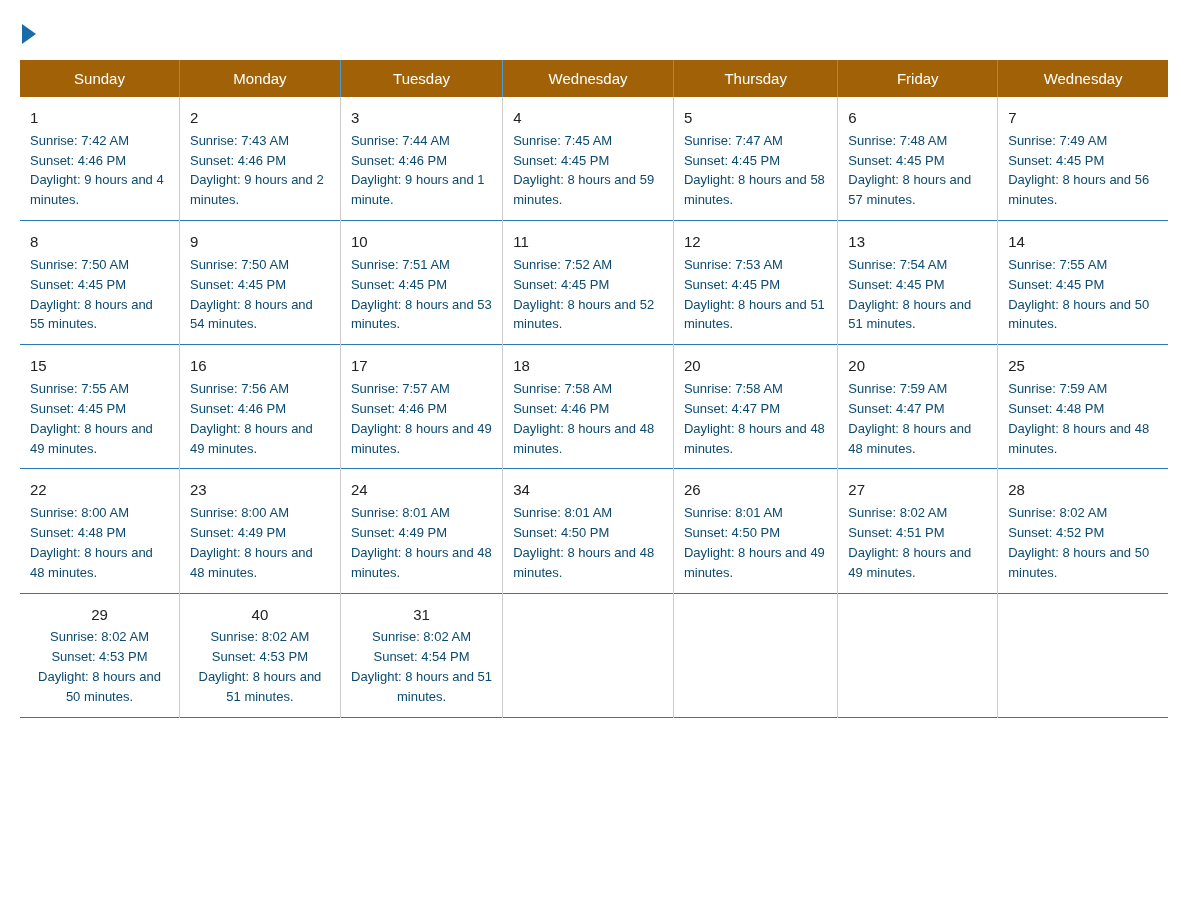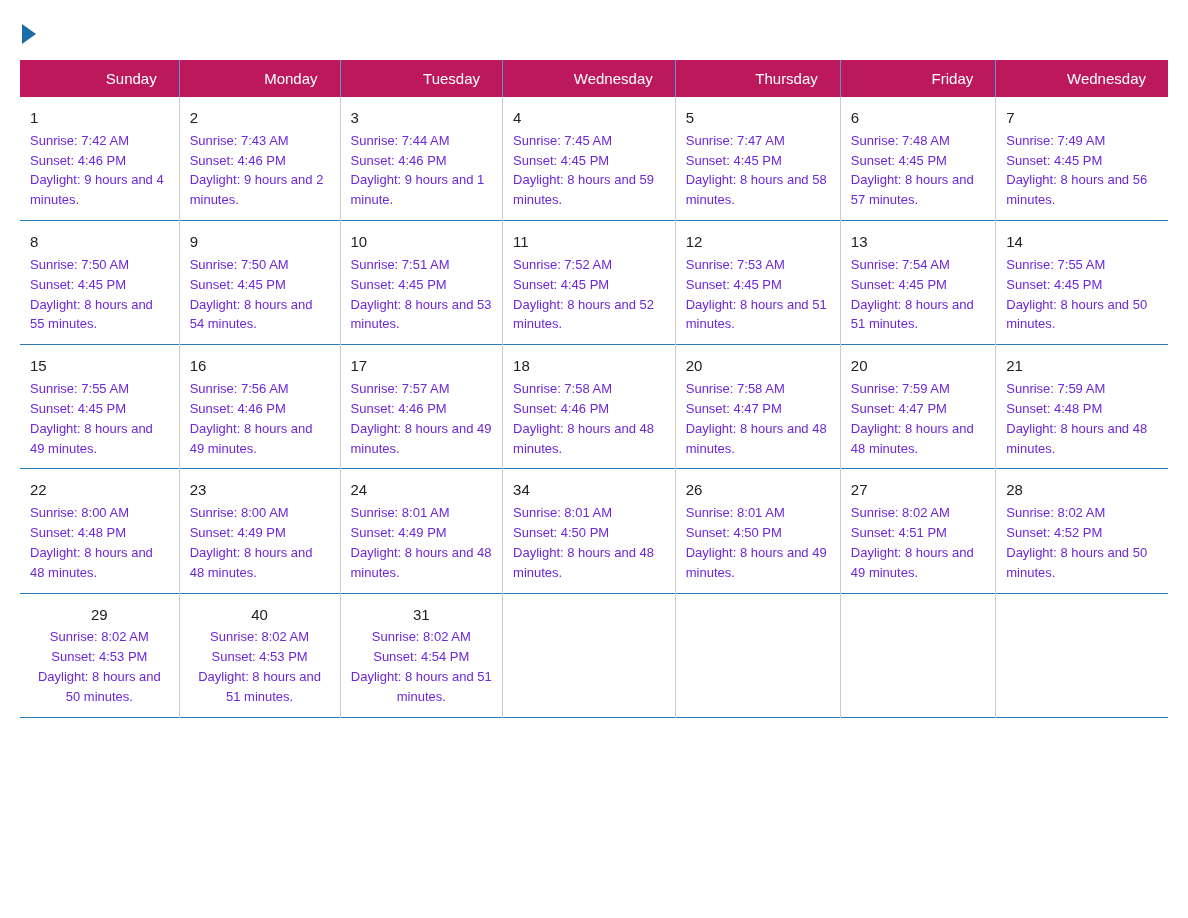--- a/index.html
+++ b/index.html
@@ -59,24 +59,24 @@
       font-size: 22px;
       color: #444;
       margin-top: 4px;
     }
     table {
       width: 100%;
       border-collapse: collapse;
       font-size: 13.5px;
     }
     thead th {
-      background-color: #be185d;
+      background-color: #a16207;
       color: white;
-      padding: 10px 22px;
-      text-align: right;
+      padding: 10px 10px;
+      text-align: center;
       font-weight: normal;
       font-size: 15px;
       border-right: 1px solid #4a9ad4;
     }
     thead th:last-child {
       border-right: none;
     }
     tbody tr {
       border-bottom: 1px solid #2a7ab5;
     }
@@ -97,21 +97,21 @@
     }
     .day-num {
       font-size: 15px;
       font-weight: normal;
       color: #222;
       display: block;
       margin-bottom: 2px;
     }
     .day-info {
       font-size: 13px;
-      color: #6d28d9;
+      color: #0c4a6e;
     }
     .empty-cell {
       background: #fff;
     }
   </style>
 </head>
 <body>
 
 <div class="header">
   <div class="logo">
@@ -158,21 +158,21 @@
         <td><span class="day-num">13</span><span class="day-info">Sunrise: 7:54 AM<br>Sunset: 4:45 PM<br>Daylight: 8 hours and 51 minutes.</span></td>
         <td><span class="day-num">14</span><span class="day-info">Sunrise: 7:55 AM<br>Sunset: 4:45 PM<br>Daylight: 8 hours and 50 minutes.</span></td>
       </tr>
       <tr>
         <td><span class="day-num">15</span><span class="day-info">Sunrise: 7:55 AM<br>Sunset: 4:45 PM<br>Daylight: 8 hours and 49 minutes.</span></td>
         <td><span class="day-num">16</span><span class="day-info">Sunrise: 7:56 AM<br>Sunset: 4:46 PM<br>Daylight: 8 hours and 49 minutes.</span></td>
         <td><span class="day-num">17</span><span class="day-info">Sunrise: 7:57 AM<br>Sunset: 4:46 PM<br>Daylight: 8 hours and 49 minutes.</span></td>
         <td><span class="day-num">18</span><span class="day-info">Sunrise: 7:58 AM<br>Sunset: 4:46 PM<br>Daylight: 8 hours and 48 minutes.</span></td>
         <td><span class="day-num">20</span><span class="day-info">Sunrise: 7:58 AM<br>Sunset: 4:47 PM<br>Daylight: 8 hours and 48 minutes.</span></td>
         <td><span class="day-num">20</span><span class="day-info">Sunrise: 7:59 AM<br>Sunset: 4:47 PM<br>Daylight: 8 hours and 48 minutes.</span></td>
-        <td><span class="day-num">21</span><span class="day-info">Sunrise: 7:59 AM<br>Sunset: 4:48 PM<br>Daylight: 8 hours and 48 minutes.</span></td>
+        <td><span class="day-num">25</span><span class="day-info">Sunrise: 7:59 AM<br>Sunset: 4:48 PM<br>Daylight: 8 hours and 48 minutes.</span></td>
       </tr>
       <tr>
         <td><span class="day-num">22</span><span class="day-info">Sunrise: 8:00 AM<br>Sunset: 4:48 PM<br>Daylight: 8 hours and 48 minutes.</span></td>
         <td><span class="day-num">23</span><span class="day-info">Sunrise: 8:00 AM<br>Sunset: 4:49 PM<br>Daylight: 8 hours and 48 minutes.</span></td>
         <td><span class="day-num">24</span><span class="day-info">Sunrise: 8:01 AM<br>Sunset: 4:49 PM<br>Daylight: 8 hours and 48 minutes.</span></td>
         <td><span class="day-num">34</span><span class="day-info">Sunrise: 8:01 AM<br>Sunset: 4:50 PM<br>Daylight: 8 hours and 48 minutes.</span></td>
         <td><span class="day-num">26</span><span class="day-info">Sunrise: 8:01 AM<br>Sunset: 4:50 PM<br>Daylight: 8 hours and 49 minutes.</span></td>
         <td><span class="day-num">27</span><span class="day-info">Sunrise: 8:02 AM<br>Sunset: 4:51 PM<br>Daylight: 8 hours and 49 minutes.</span></td>
         <td><span class="day-num">28</span><span class="day-info">Sunrise: 8:02 AM<br>Sunset: 4:52 PM<br>Daylight: 8 hours and 50 minutes.</span></td>
       </tr>

